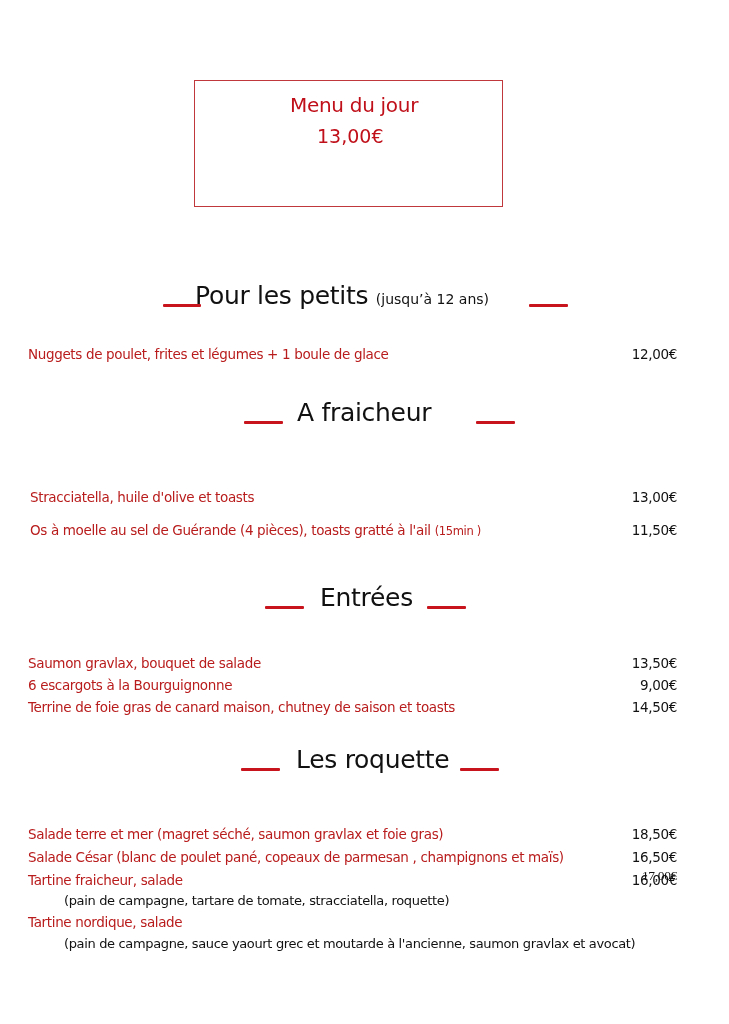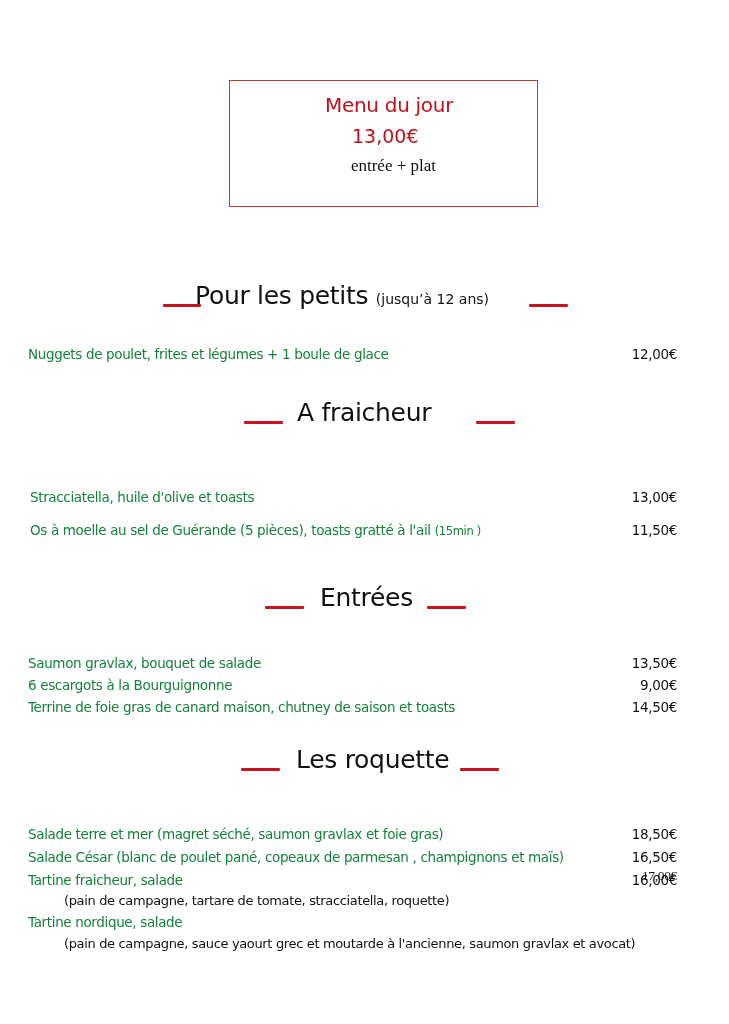--- a/index.html
+++ b/index.html
@@ -2,21 +2,21 @@
 <html><head>
 <meta charset="utf-8">
 <style>
   html, body { margin: 0; padding: 0; background: #ffffff; }
   body {
     width: 729px; height: 1024px; position: relative; overflow: hidden;
     font-family: "Liberation Sans", sans-serif; color: #1a1a1a;
   }
   .promo-box {
     position: absolute; left: 194px; top: 80px; width: 309px; height: 127px;
-    border: 1.5px solid #c0383c; box-sizing: border-box; margin-left: 35px;
+    border: 1.5px solid #c0383c; box-sizing: border-box;
   }
   .promo-title {
     position: absolute; left: 95px; top: 12px; font-size: 20px; color: #c0101a;
     font-family: "DejaVu Sans", sans-serif; letter-spacing: -0.3px;
   }
   .promo-price {
     position: absolute; left: 122px; top: 44px; font-size: 19px; color: #c0101a;
     font-family: "DejaVu Sans", sans-serif;
   }
   .promo-line {
@@ -31,39 +31,38 @@
   .section-title {
     position: absolute; font-family: "DejaVu Sans", sans-serif; font-size: 25px;
     color: #111; white-space: nowrap; letter-spacing: -0.3px;
   }
   .section-sub {
     font-size: 14px; letter-spacing: 0;
   }
 
   .item {
     position: absolute; left: 28px; font-family: "DejaVu Sans", sans-serif;
-    font-size: 13.5px; color: #15803d; white-space: nowrap; letter-spacing: -0.35px;
+    font-size: 13.5px; color: #b91c1c; white-space: nowrap; letter-spacing: -0.35px;
   }
   .item .note { font-size: 11.5px; text-align: center; }
   .price {
     position: absolute; right: 52px; font-family: "DejaVu Sans", sans-serif;
     font-size: 13.5px; color: #111; white-space: nowrap; letter-spacing: -0.35px; text-align: right;
   }
   .desc {
     position: absolute; left: 64px; font-family: "DejaVu Sans", sans-serif;
     font-size: 13px; color: #111; white-space: nowrap; letter-spacing: -0.35px;
   }
 </style>
 </head>
 <body>
 
 <div class="promo-box">
   <div class="promo-title">Menu du jour</div>
   <div class="promo-price">13,00€</div>
-  <div class="promo-line promo-l1">entrée + plat</div>
 </div>
 
 <div>
   <div class="dash" style="left:163px; top:304px; width:38px;"></div>
   <div class="section-title" style="left:195px; top:281px;">
     <span>Pour les petits</span>
     <span class="section-sub">(jusqu’à 12 ans)</span>
   </div>
   <div class="dash" style="left:529px; top:304px; width:39px;"></div>
 
@@ -73,21 +72,21 @@
 
 <div>
   <div class="dash" style="left:244px; top:421px; width:39px;"></div>
   <div class="section-title" style="left:297px; top:398px;">A fraicheur</div>
   <div class="dash" style="left:476px; top:421px; width:39px;"></div>
 
   <div class="item" style="left:30px; top:489px;">Stracciatella, huile d'olive et toasts</div>
   <div class="price" style="top:489px;">13,00€</div>
 
   <div class="item" style="left:30px; top:522px;">
-    <span>Os à moelle au sel de Guérande (5 pièces), toasts gratté à l'ail</span>
+    <span>Os à moelle au sel de Guérande (4 pièces), toasts gratté à l'ail</span>
     <span class="note">(15min )</span>
   </div>
   <div class="price" style="top:522px;">11,50€</div>
 </div>
 
 <div>
   <div class="dash" style="left:265px; top:606px; width:39px;"></div>
   <div class="section-title" style="left:320px; top:583px;">Entrées</div>
   <div class="dash" style="left:427px; top:606px; width:39px;"></div>
 

